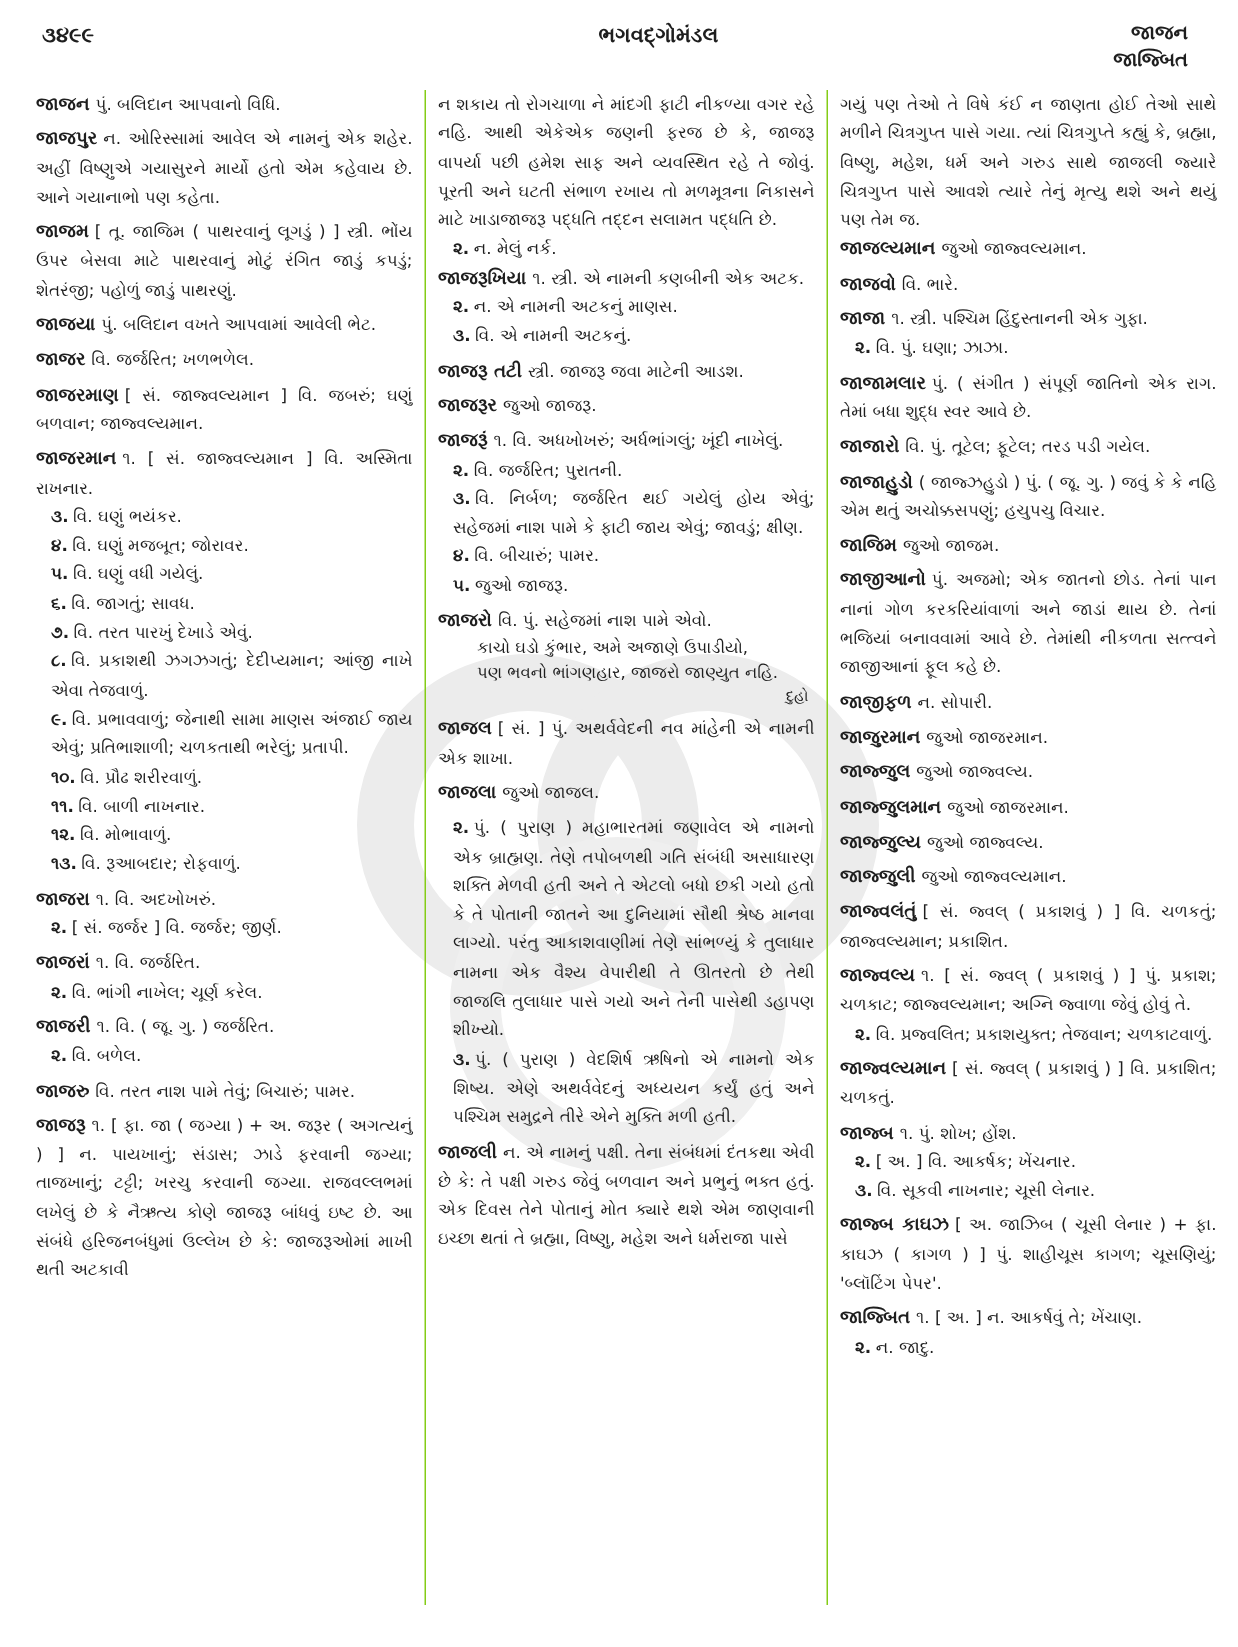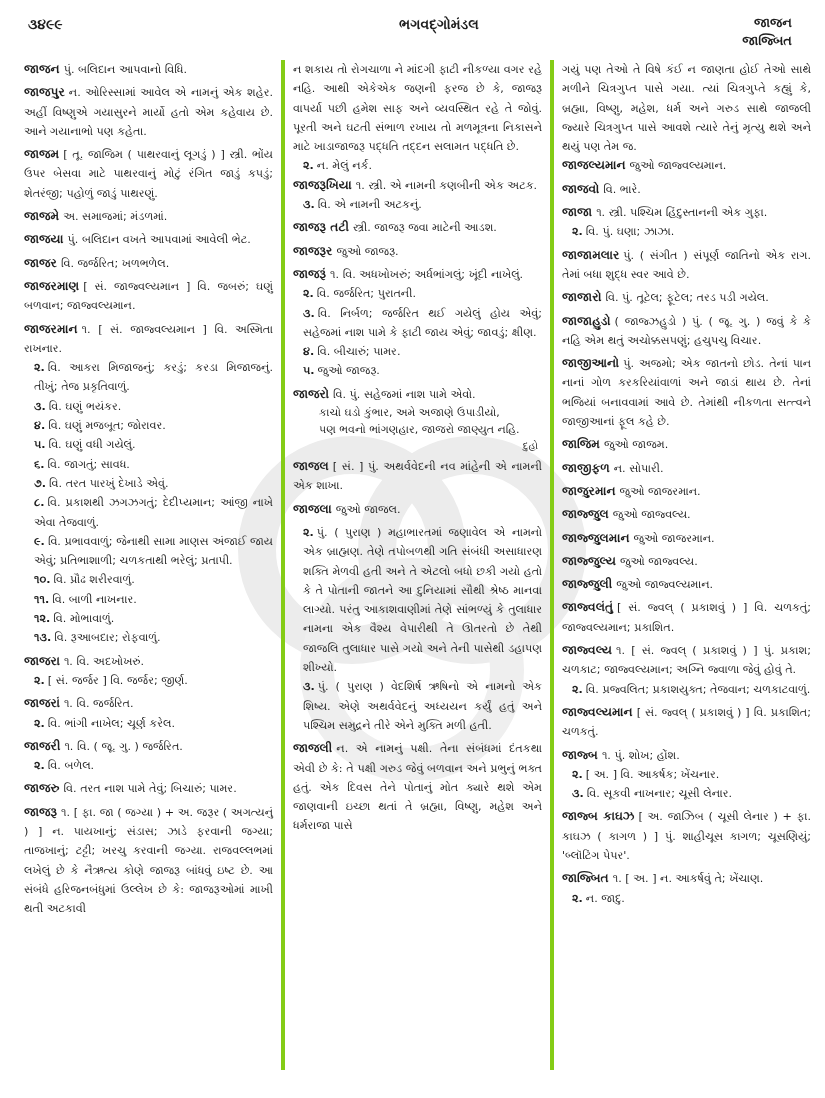--- a/index.html
+++ b/index.html
@@ -18,21 +18,21 @@
   .book-title { position: absolute; left: 360px; top: 6px; font-size: 14px; font-weight: bold; margin-left: 39px; }
   .guide-words { position: absolute; right: 16px; top: 4px; text-align: right; font-size: 13px; font-weight: bold; line-height: 18px; }
   .columns {
     position: absolute; top: 60px; left: 24px; width: 795px; height: 1010px;
     display: flex; z-index: 1;
   }
   .col {
     width: 254px; padding: 0 8px; box-sizing: content-box;
     font-size: 11.2px; line-height: 19.3px; overflow: hidden;
   }
-  .col + .col { border-left: 4px solid #84cc16; }
+  .col + .col { border-left: 1px solid #84cc16; }
   .col:first-child { padding-left: 0; }
   .entry { margin-bottom: 4px; text-align: justify; }
   .hw { font-weight: bold; font-size: 12.2px; margin-right: 4px; }
   .sense { padding-left: 10px; text-align: justify; }
   .sense .num { font-weight: bold; margin-right: 3px; }
   .cont { text-align: justify; }
   .verse { padding-left: 26px; font-size: 11px; line-height: 17px; }
   .verse-src { text-align: right; font-size: 10px; line-height: 15px; padding-right: 4px; }
 </style>
 </head>
@@ -58,34 +58,30 @@
       <div class="entry">
         <div><span class="hw">જાજન</span><span>પું. બલિદાન આપવાનો વિધિ.</span></div>
       </div>
       <div class="entry">
         <div><span class="hw">જાજપુર</span><span>ન. ઓરિસ્સામાં આવેલ એ નામનું એક શહેર. અહીં વિષ્ણુએ ગયાસુરને માર્યો હતો એમ કહેવાય છે. આને ગયાનાભો પણ કહેતા.</span></div>
       </div>
       <div class="entry">
         <div><span class="hw">જાજમ</span><span>[ તૂ. જાજિમ ( પાથરવાનું લૂગડું ) ] સ્ત્રી. ભોંય ઉપર બેસવા માટે પાથરવાનું મોટું રંગિત જાડું કપડું; શેતરંજી; પહોળું જાડું પાથરણું.</span></div>
       </div>
       <div class="entry">
-        <div><span class="hw">જાજમે</span><span>અ. સમાજમાં; મંડળમાં.</span></div>
-      </div>
-      <div class="entry">
         <div><span class="hw">જાજયા</span><span>પું. બલિદાન વખતે આપવામાં આવેલી ભેટ.</span></div>
       </div>
       <div class="entry">
         <div><span class="hw">જાજર</span><span>વિ. જર્જરિત; ખળભળેલ.</span></div>
       </div>
       <div class="entry">
         <div><span class="hw">જાજરમાણ</span><span>[ સં. જાજ્વલ્યમાન ] વિ. જબરું; ઘણું બળવાન; જાજ્વલ્યમાન.</span></div>
       </div>
       <div class="entry">
         <div><span class="hw">જાજરમાન</span><span>૧. [ સં. જાજ્વલ્યમાન ] વિ. અસ્મિતા રાખનાર.</span></div>
-        <div class="sense"><span class="num">૨.</span><span>વિ. આકરા મિજાજનું; કરડું; કરડા મિજાજનું. તીખું; તેજ પ્રકૃતિવાળું.</span></div>
         <div class="sense"><span class="num">૩.</span><span>વિ. ઘણું ભયંકર.</span></div>
         <div class="sense"><span class="num">૪.</span><span>વિ. ઘણું મજબૂત; જોરાવર.</span></div>
         <div class="sense"><span class="num">૫.</span><span>વિ. ઘણું વધી ગયેલું.</span></div>
         <div class="sense"><span class="num">૬.</span><span>વિ. જાગતું; સાવધ.</span></div>
         <div class="sense"><span class="num">૭.</span><span>વિ. તરત પારખું દેખાડે એવું.</span></div>
         <div class="sense"><span class="num">૮.</span><span>વિ. પ્રકાશથી ઝગઝગતું; દેદીપ્યમાન; આંજી નાખે એવા તેજવાળું.</span></div>
         <div class="sense"><span class="num">૯.</span><span>વિ. પ્રભાવવાળું; જેનાથી સામા માણસ અંજાઈ જાય એવું; પ્રતિભાશાળી; ચળકતાથી ભરેલું; પ્રતાપી.</span></div>
         <div class="sense"><span class="num">૧૦.</span><span>વિ. પ્રૌઢ શરીરવાળું.</span></div>
         <div class="sense"><span class="num">૧૧.</span><span>વિ. બાળી નાખનાર.</span></div>
         <div class="sense"><span class="num">૧૨.</span><span>વિ. મોભાવાળું.</span></div>
@@ -108,20 +104,21 @@
       </div>
       <div class="entry">
         <div><span class="hw">જાજરૂ</span><span>૧. [ ફા. જા ( જગ્યા ) + અ. જરૂર ( અગત્યનું ) ] ન. પાયખાનું; સંડાસ; ઝાડે ફરવાની જગ્યા; તાજખાનું; ટટ્ટી; ખરચુ કરવાની જગ્યા. રાજવલ્લભમાં લખેલું છે કે નૈઋત્ય કોણે જાજરૂ બાંધવું ઇષ્ટ છે. આ સંબંધે હરિજનબંધુમાં ઉલ્લેખ છે કે: જાજરૂઓમાં માખી થતી અટકાવી</span></div>
       </div>
     </div>
   <div class="col">
       <div class="cont">ન શકાય તો રોગચાળા ને માંદગી ફાટી નીકળ્યા વગર રહે નહિ. આથી એકેએક જણની ફરજ છે કે, જાજરૂ વાપર્યા પછી હમેશ સાફ અને વ્યવસ્થિત રહે તે જોવું. પૂરતી અને ઘટતી સંભાળ રખાય તો મળમૂત્રના નિકાસને માટે ખાડાજાજરૂ પદ્ધતિ તદ્દન સલામત પદ્ધતિ છે.</div>
       <div class="sense"><span class="num">૨.</span><span>ન. મેલું નર્ક.</span></div>
       <div class="entry">
         <div><span class="hw">જાજરૂખિયા</span><span>૧. સ્ત્રી. એ નામની કણબીની એક અટક.</span></div>
+        <div class="sense"><span class="num">૨.</span><span>ન. એ નામની અટકનું માણસ.</span></div>
         <div class="sense"><span class="num">૩.</span><span>વિ. એ નામની અટકનું.</span></div>
       </div>
       <div class="entry">
         <div><span class="hw">જાજરૂ તટી</span><span>સ્ત્રી. જાજરૂ જવા માટેની આડશ.</span></div>
       </div>
       <div class="entry">
         <div><span class="hw">જાજરૂર</span><span>જુઓ જાજરૂ.</span></div>
       </div>
       <div class="entry">
         <div><span class="hw">જાજરૂં</span><span>૧. વિ. અધખોખરું; અર્ધભાંગલું; ખૂંદી નાખેલું.</span></div>
@@ -165,24 +162,24 @@
       <div class="entry">
         <div><span class="hw">જાજામલાર</span><span>પું. ( સંગીત ) સંપૂર્ણ જાતિનો એક રાગ. તેમાં બધા શુદ્ધ સ્વર આવે છે.</span></div>
       </div>
       <div class="entry">
         <div><span class="hw">જાજારો</span><span>વિ. પું. તૂટેલ; ફૂટેલ; તરડ પડી ગયેલ.</span></div>
       </div>
       <div class="entry">
         <div><span class="hw">જાજાહુડો</span><span>( જાજ્ઝહુડો ) પું. ( જૂ. ગુ. ) જવું કે કે નહિ એમ થતું અચોક્કસપણું; હચુપચુ વિચાર.</span></div>
       </div>
       <div class="entry">
+        <div><span class="hw">જાજિમ</span><span>જુઓ જાજમ.</span></div>
+      </div>
+      <div class="entry">
         <div><span class="hw">જાજીઆનો</span><span>પું. અજમો; એક જાતનો છોડ. તેનાં પાન નાનાં ગોળ કરકરિયાંવાળાં અને જાડાં થાય છે. તેનાં ભજિયાં બનાવવામાં આવે છે. તેમાંથી નીકળતા સત્ત્વને જાજીઆનાં ફૂલ કહે છે.</span></div>
-      </div>
-      <div class="entry">
-        <div><span class="hw">જાજિમ</span><span>જુઓ જાજમ.</span></div>
       </div>
       <div class="entry">
         <div><span class="hw">જાજીફળ</span><span>ન. સોપારી.</span></div>
       </div>
       <div class="entry">
         <div><span class="hw">જાજુરમાન</span><span>જુઓ જાજરમાન.</span></div>
       </div>
       <div class="entry">
         <div><span class="hw">જાજ્જુલ</span><span>જુઓ જાજ્વલ્ય.</span></div>
       </div>

